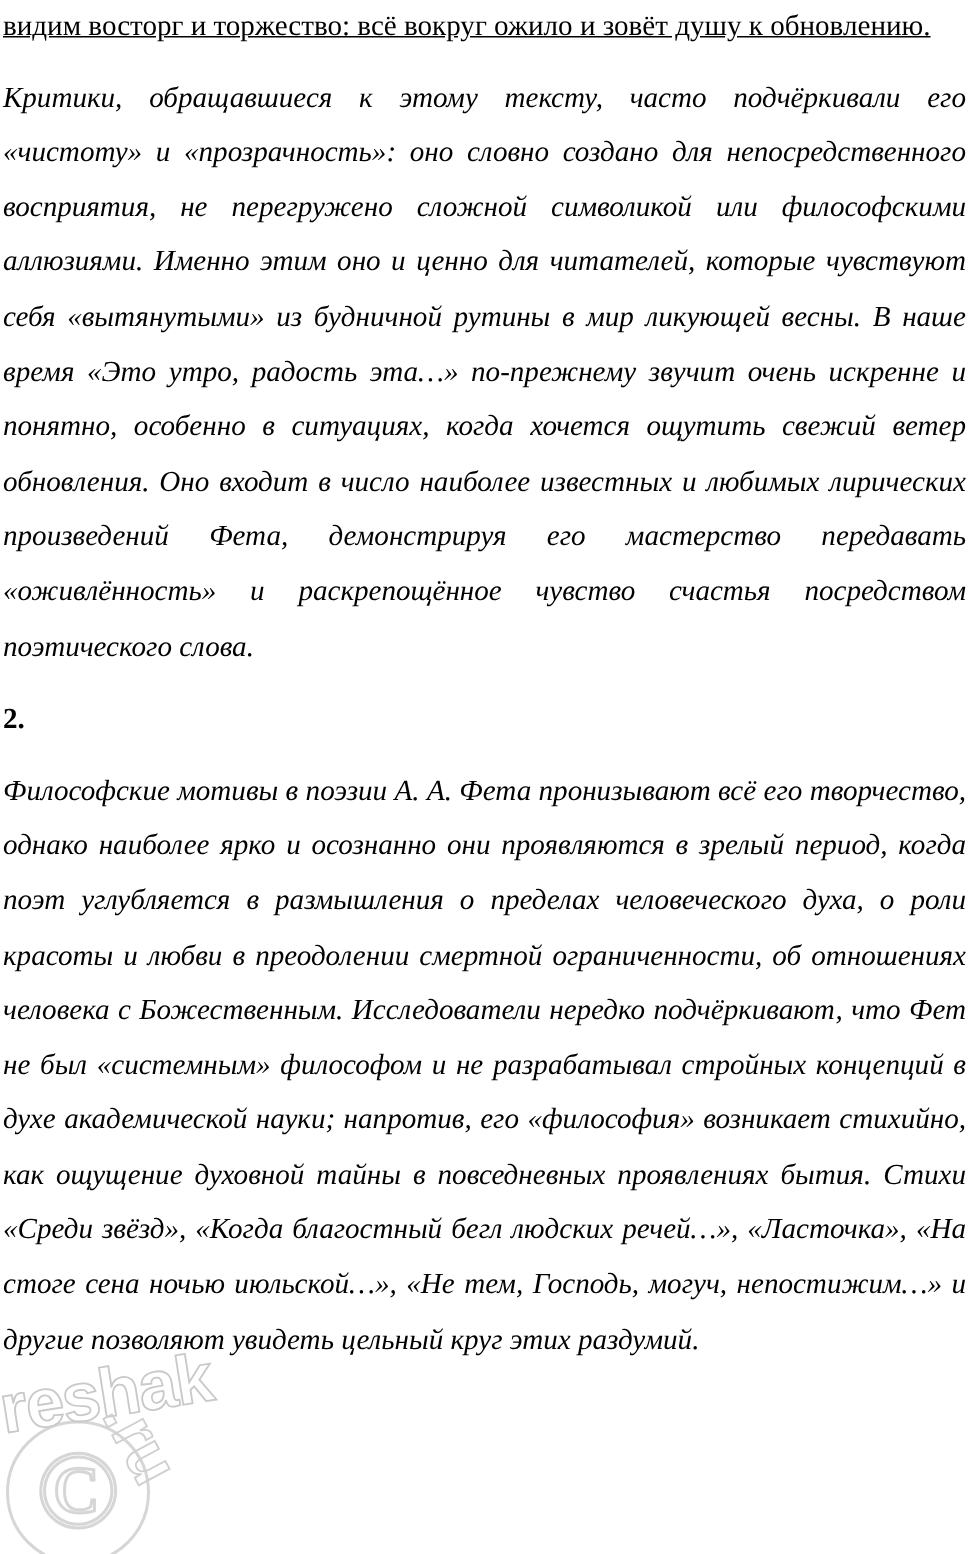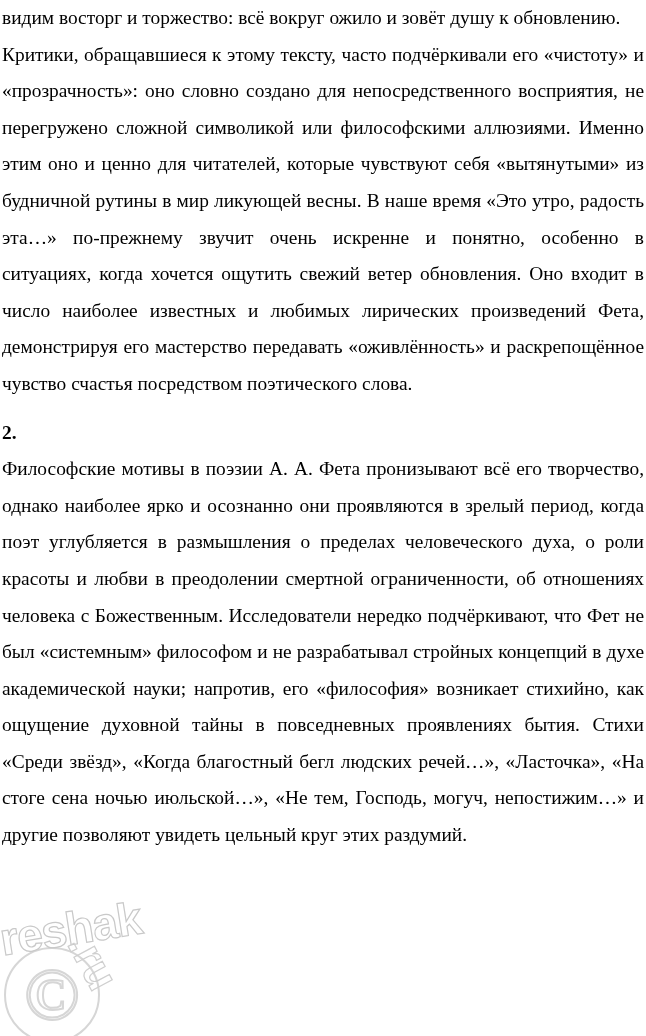--- a/index.html
+++ b/index.html
@@ -96,22 +96,22 @@
   .para {
     margin: 0;
     padding: 0;
     text-align: justify;
     text-align-last: left;
     font-size: 19.4px;
     line-height: 36.6px;
     word-spacing: 0px;
     hyphens: none;
   }
-  .para.p1  { margin-top: 0px; }
-  .para.gap { margin-top: 0; }
+  .para.p1  { margin-top: 0px; text-decoration: underline; }
+  .para.gap { margin-top: 11px; font-style: italic; }
 
   .section-num {
     margin: 0;
     padding: 0;
     font-weight: 700;
     font-size: 19.4px;
     line-height: 36.6px;
     margin-top: 12px;
     text-align: left;
   }

